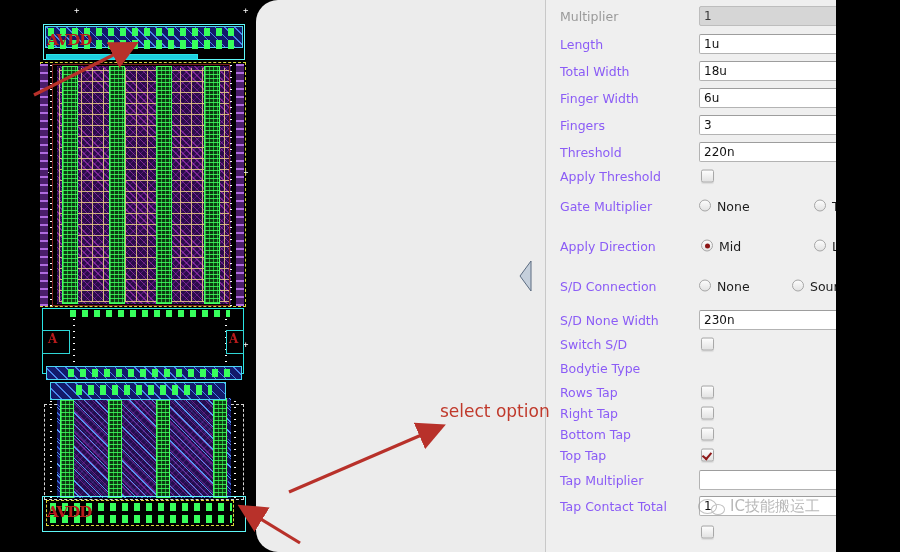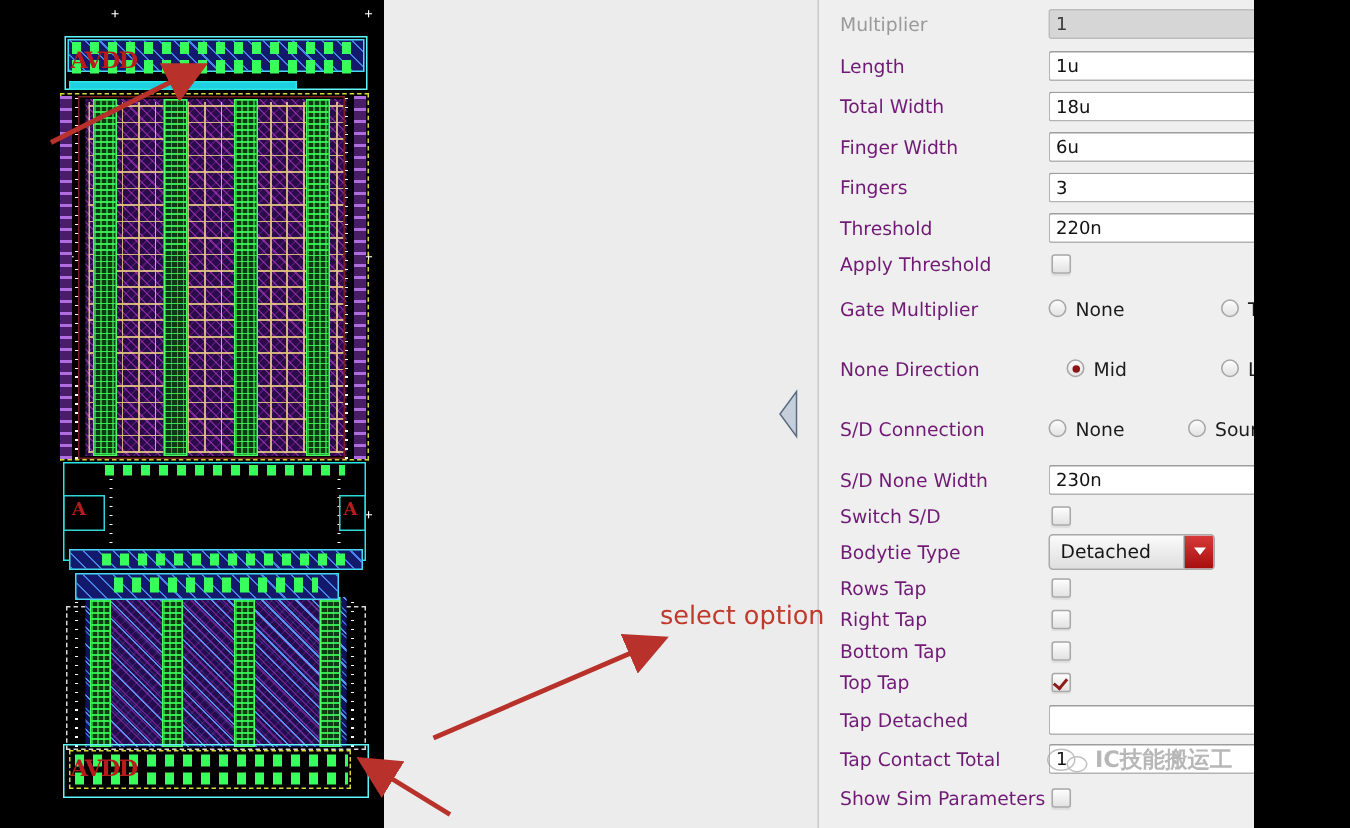--- a/index.html
+++ b/index.html
@@ -96,20 +96,21 @@
     font-size: 17px;
     font-family: "DejaVu Sans", sans-serif;
   }
 
   
   #form-panel {
     position: absolute;
     left: 256px; top: 0;
     width: 644px; height: 552px;
     background: #ececec;
+    border-radius: 22px;
   }
   #panel-divider {
     position: absolute;
     left: 289px; top: 0;
     width: 1px; height: 552px;
     background: #c8c8c8;
   }
   #collapse-handle {
     position: absolute;
     left: 262px; top: 258px;
@@ -128,21 +129,21 @@
     left: 0;
     height: 27px;
     width: 520px;
   }
   .lbl {
     position: absolute;
     left: 14px;
     top: 50%;
     transform: translateY(-50%);
     font-size: 12.5px;
-    color: #701a75;
+    color: #8b5cf6;
     white-space: nowrap;
   }
   .lbl.dim { color: #9a9a9a; }
 
   .fld {
     position: absolute;
     left: 153px;
     top: 50%;
     transform: translateY(-50%);
     width: 365px;
@@ -271,21 +272,20 @@
     align-items: center;
     gap: 5px;
     opacity: .62;
     pointer-events: none;
   }
   #wm-text {
     font-size: 15px;
     color: #8c8c8c;
     font-family: "DejaVu Sans", sans-serif;
     white-space: nowrap;
-    font-weight: bold;
   }
   .wm-bubble {
     position: relative;
     width: 17px; height: 13px;
     border: 1.4px solid #9a9a9a;
     border-radius: 50%;
   }
   .wm-bubble.small { width: 12px; height: 9px; margin-left: -6px; margin-top: 5px; }
 </style>
 </head>
@@ -399,23 +399,23 @@
             <div class="radio-dot"></div>
             <div class="radio-lbl">None</div>
           </div>
           <div class="radio-opt" style="left: 115px;">
             <div class="radio-dot"></div>
             <div class="radio-lbl">Top</div>
           </div>
         </div>
       </div>
       <div class="row" style="top: 232px; height: 27px;">
-        <div class="lbl">None Direction</div>
+        <div class="lbl">Apply Direction</div>
         <div class="radio-group">
-          <div class="radio-opt sel" style="left: 12px;">
+          <div class="radio-opt sel" style="left: 2px;">
             <div class="radio-dot"></div>
             <div class="radio-lbl">Mid</div>
           </div>
           <div class="radio-opt" style="left: 115px;">
             <div class="radio-dot"></div>
             <div class="radio-lbl">Left</div>
           </div>
         </div>
       </div>
       <div class="row" style="top: 272px; height: 27px;">
@@ -437,53 +437,46 @@
       <div class="row" style="top: 306px;">
         <div class="lbl">S/D None Width</div>
         <input type="text" class="fld" value="230n" style="">
       </div>
       <div class="row" style="top: 330px;">
         <div class="lbl">Switch S/D</div>
         <div class="cbx"></div>
       </div>
       <div class="row" style="top: 354px;">
         <div class="lbl">Bodytie Type</div>
-        <div class="combo">
-          <div class="combo-text">Detached</div>
-          <div class="combo-arrow">
-            <span></span>
-          </div>
-        </div>
       </div>
       <div class="row" style="top: 378px;">
         <div class="lbl">Rows Tap</div>
         <div class="cbx"></div>
       </div>
       <div class="row" style="top: 399px;">
         <div class="lbl">Right Tap</div>
         <div class="cbx"></div>
       </div>
       <div class="row" style="top: 420px;">
         <div class="lbl">Bottom Tap</div>
         <div class="cbx"></div>
       </div>
       <div class="row" style="top: 441px;">
         <div class="lbl">Top Tap</div>
         <div class="cbx checked"></div>
       </div>
       <div class="row" style="top: 466px;">
-        <div class="lbl">Tap Detached</div>
+        <div class="lbl">Tap Multiplier</div>
         <input type="text" class="fld" value="" style="">
       </div>
       <div class="row" style="top: 492px;">
         <div class="lbl">Tap Contact Total</div>
         <input type="text" class="fld" value="1" style="">
       </div>
       <div class="row" style="top: 518px;">
-        <div class="lbl">Show Sim Parameters</div>
         <div class="cbx"></div>
       </div>
     </div>
 
 </div>
 
 <div id="right-fill"></div>
 
 <svg class="annot-svg">
   <defs>

